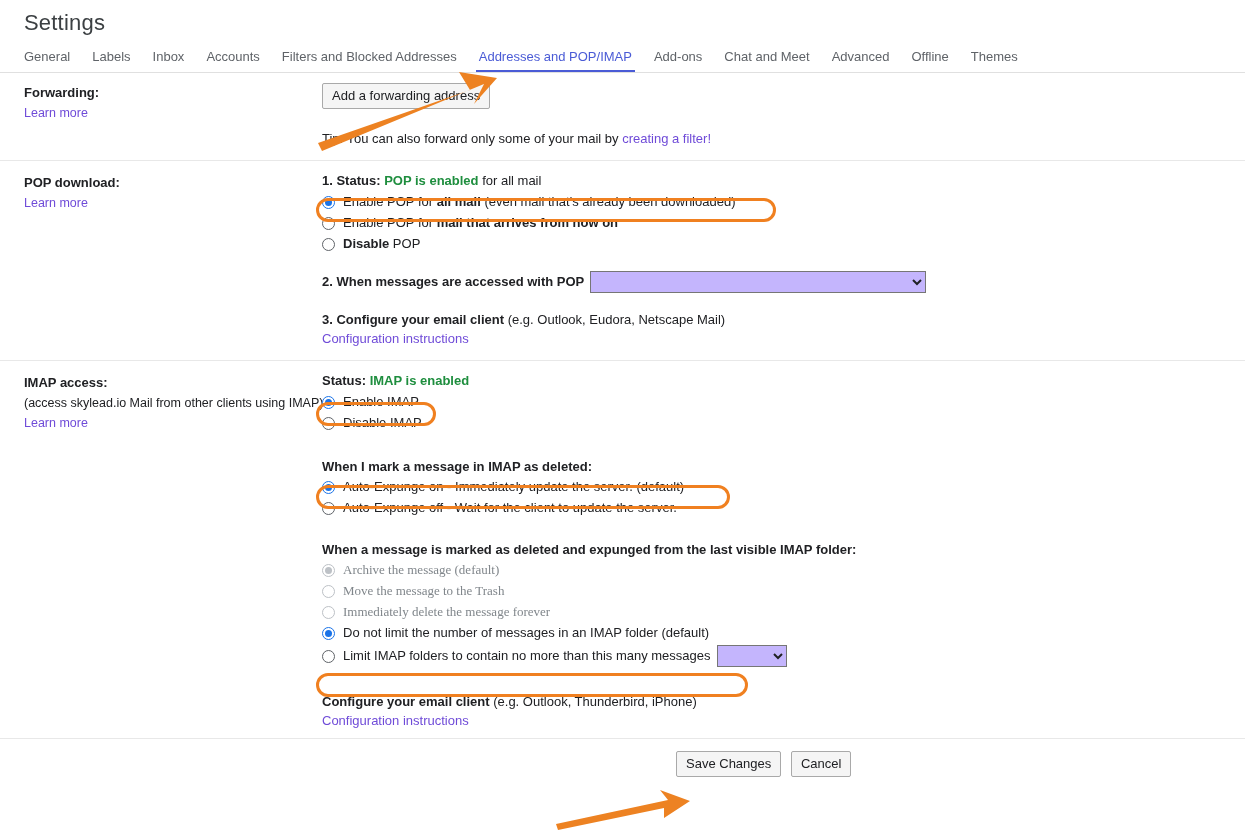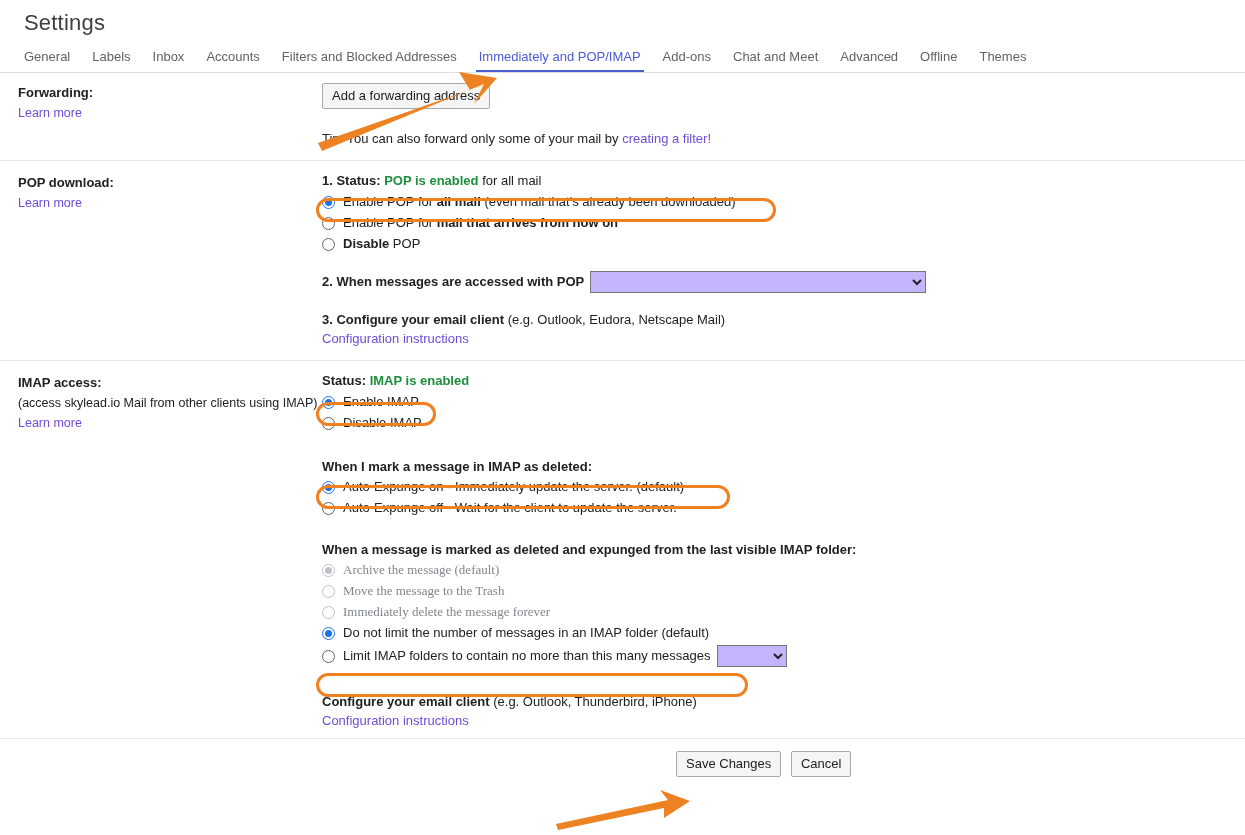--- a/index.html
+++ b/index.html
@@ -53,21 +53,21 @@
 
   
   .section {
     display: flex;
     border-bottom: 1px solid #e8e8e8;
     padding: 12px 0 12px 0;
   }
   .sec-label {
     width: 322px;
     flex: 0 0 322px;
-    padding-left: 18px;
+    padding-left: 24px;
     padding-top: 2px;
   }
   .sec-label .title { font-weight: bold; font-size: 13px; color: #202124; }
   .sec-label .sub { font-size: 12.5px; color: #202124; margin-top: 6px; white-space: nowrap; }
   .sec-body { flex: 1; padding-right: 24px; }
 
   a.link { color: #6f4bd8; text-decoration: none; cursor: pointer; }
   .learn { display: inline-block; margin-top: 6px; font-size: 12.5px; }
 
   
@@ -166,21 +166,21 @@
 <body>
 
 <div id="page-title">Settings</div>
 
 <div id="tabbar">
   <div class="tab">General</div>
   <div class="tab">Labels</div>
   <div class="tab">Inbox</div>
   <div class="tab">Accounts</div>
   <div class="tab">Filters and Blocked Addresses</div>
-  <div class="tab active">Immediately and POP/IMAP</div>
+  <div class="tab active">Addresses and POP/IMAP</div>
   <div class="tab">Add-ons</div>
   <div class="tab">Chat and Meet</div>
   <div class="tab">Advanced</div>
   <div class="tab">Offline</div>
   <div class="tab">Themes</div>
 </div>
 
 <div class="section" style="padding-top:10px;padding-bottom:14px;">
   <div class="sec-label">
     <div class="title">Forwarding:</div>

